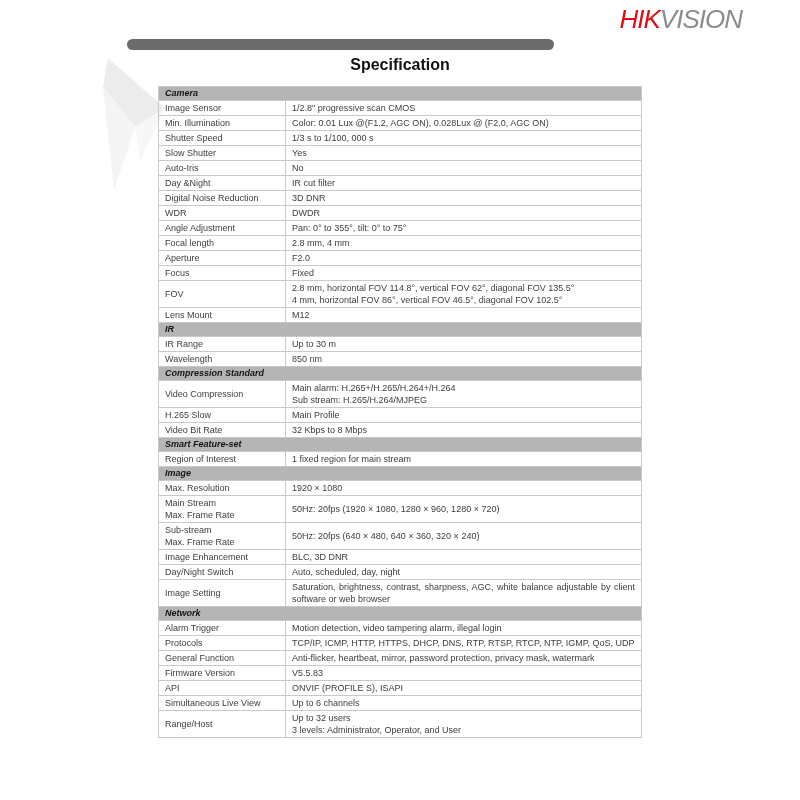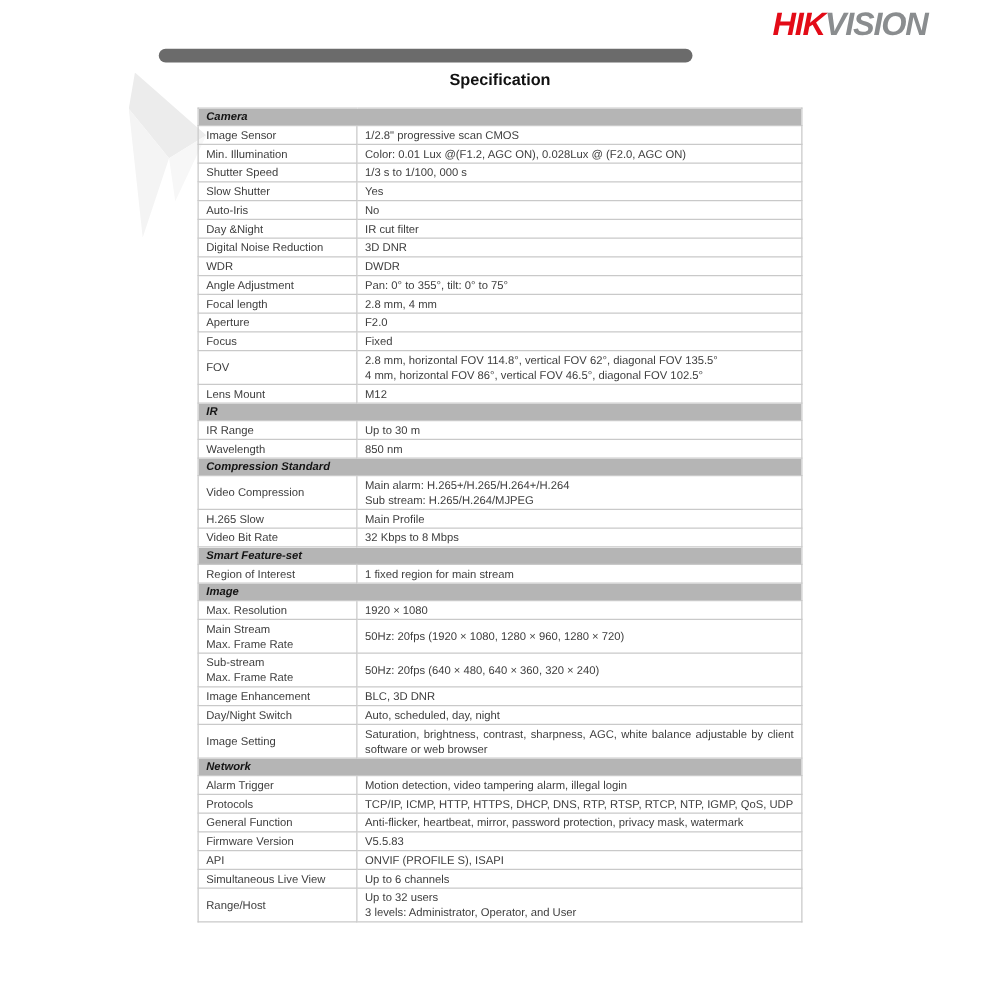--- a/index.html
+++ b/index.html
@@ -5,41 +5,41 @@
   :root{
     --red:#e30b17; --lgray:#8a8d8f; --bar:#6b6b6b;
     --secbg:#b5b5b5; --bord:#c9c9c9; --text:#3d3d3d;
   }
   *{box-sizing:border-box; margin:0; padding:0;}
   html,body{width:800px; height:800px; background:#ffffff; overflow:hidden;
     font-family:"Liberation Sans", sans-serif;}
   .page{position:relative; width:800px; height:800px; background:#fff;}
 
   
-  .logo{position:absolute; top:6px; right:58px; font-style:italic; font-weight:bold;
+  .logo{position:absolute; top:6px; right:58px; font-style:italic; font-weight:normal;
     font-size:26px; letter-spacing:-1px; line-height:1; white-space:nowrap;}
   .logo .hik{color:var(--red);}
   .logo .vision{color:var(--lgray);}
 
   
   .top-bar{position:absolute; left:127px; top:39px; width:427px; height:11px;
     background:var(--bar); border-radius:6px;}
 
   
   .watermark{position:absolute; left:103px; top:58px; width:62px; height:132px;}
   .wm-f1{position:absolute; left:0; top:0; width:100%; height:100%; background:#ececec;
     clip-path:polygon(8% 0%, 100% 38%, 52% 52%, 0% 22%);}
   .wm-f2{position:absolute; left:0; top:0; width:100%; height:100%; background:#f4f4f4;
     clip-path:polygon(0% 22%, 52% 52%, 18% 100%);}
   .wm-f3{position:absolute; left:0; top:0; width:100%; height:100%; background:#f7f7f7;
     clip-path:polygon(52% 52%, 100% 38%, 60% 78%);}
 
   
   .title{position:absolute; left:158px; top:56px; width:484px; text-align:center;
-    font-size:13px; font-weight:bold; color:#111;}
+    font-size:16px; font-weight:bold; color:#111;}
 
   
   table.spec{position:absolute; left:158px; top:86px; width:484px;
     border-collapse:collapse; table-layout:fixed;
     font-size:9px; color:var(--text); line-height:12px;border-radius:17px;}
   table.spec col.c1{width:127px;}
   table.spec td{border:1px solid var(--bord); padding:1px 6px; vertical-align:middle;
     white-space:pre-line; overflow:hidden;}
   table.spec tr.sec td{background:var(--secbg); color:#141414; font-weight:bold;
     font-style:italic; padding:1px 6px; line-height:11px;}

